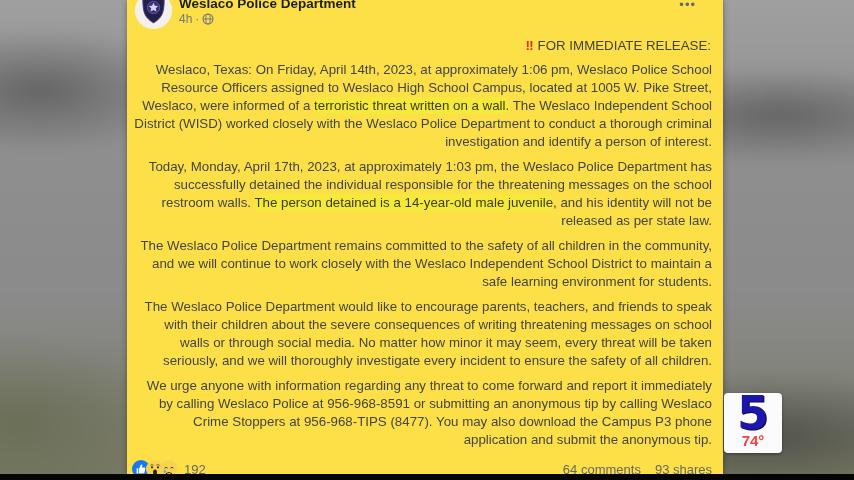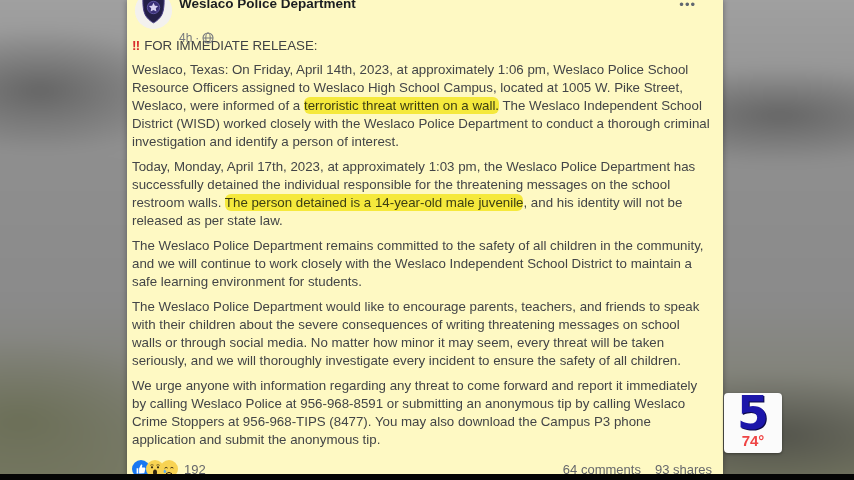--- a/index.html
+++ b/index.html
@@ -13,30 +13,30 @@
     background:
       radial-gradient(220px 90px at 60px 110px, rgba(60,60,60,.55), rgba(60,60,60,0) 70%),
       radial-gradient(260px 70px at 800px 135px, rgba(70,70,70,.6), rgba(70,70,70,0) 70%),
       radial-gradient(300px 90px at 790px 455px, rgba(40,40,40,.5), rgba(40,40,40,0) 70%),
       radial-gradient(240px 120px at 40px 440px, rgba(95,100,70,.6), rgba(95,100,70,0) 70%),
       linear-gradient(180deg, #a2a2a2 0%, #8f8f8f 30%, #8a8a8a 62%, #75775f 100%);
   }
 
   
   .fb-card { position:absolute; left:127px; top:0; width:596px; height:477px;
-    background:#fef9c3; box-shadow:0 0 6px rgba(0,0,0,.35);
-    color:#444; padding:0 12px 0 5px; }
+    background:#fde047; box-shadow:0 0 6px rgba(0,0,0,.35);
+    color:#444; padding:0 12px 0 5px;text-align:right; }
 
   .post-header { position:relative; height:30px; }
   .avatar { position:absolute; left:3px; top:-8px; width:37px; height:37px;
     border-radius:50%; overflow:hidden; background:#f3f1ee; cursor:pointer; }
   .avatar svg { display:block; width:37px; height:37px; }
   .hdr-text { position:absolute; left:47px; top:-4px; }
   .author { font-size:13.5px; font-weight:bold; color:#1c1e21; cursor:pointer; }
-  .meta { margin-top:20px; font-size:12px; color:#75787c; display:flex; align-items:center; gap:3px; }
+  .meta { margin-top:1px; font-size:12px; color:#75787c; display:flex; align-items:center; gap:3px; }
   .globe { display:inline-flex; }
   .menu-btn { position:absolute; right:15px; top:-2px; font-size:13px; letter-spacing:1px;
     color:#606770; cursor:pointer; line-height:14px; }
 
   .headline { margin-top:8px; font-size:13.3px; line-height:16px; color:#404244; }
   .bangbang { color:#d92e2e; font-weight:bold; margin-right:4px; font-size:13.5px; }
 
   p.body { margin-top:7px; font-size:13.3px; line-height:18px; color:#434547; width:580px; }
   mark.hl { background:#f5e93c; color:#3c3e12; padding:1px 0;border-radius:6px; }
 

